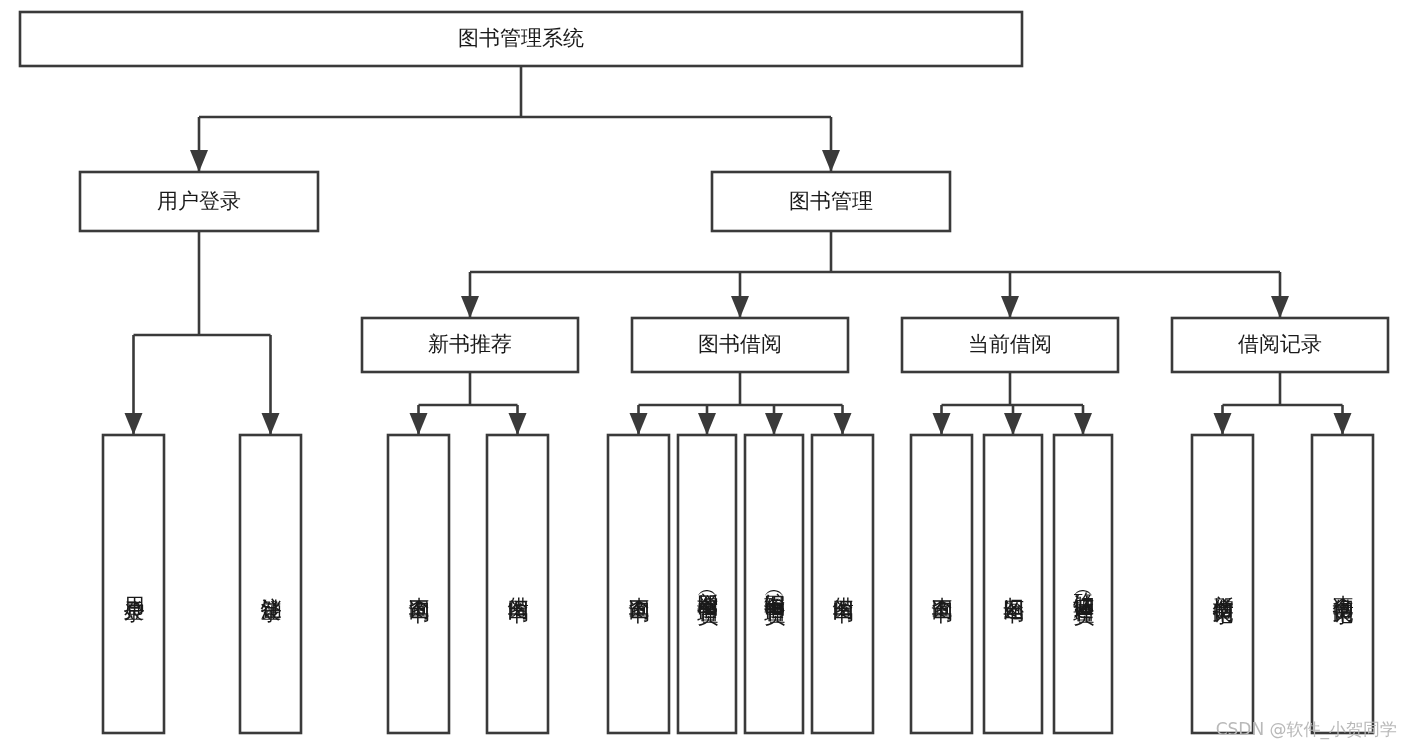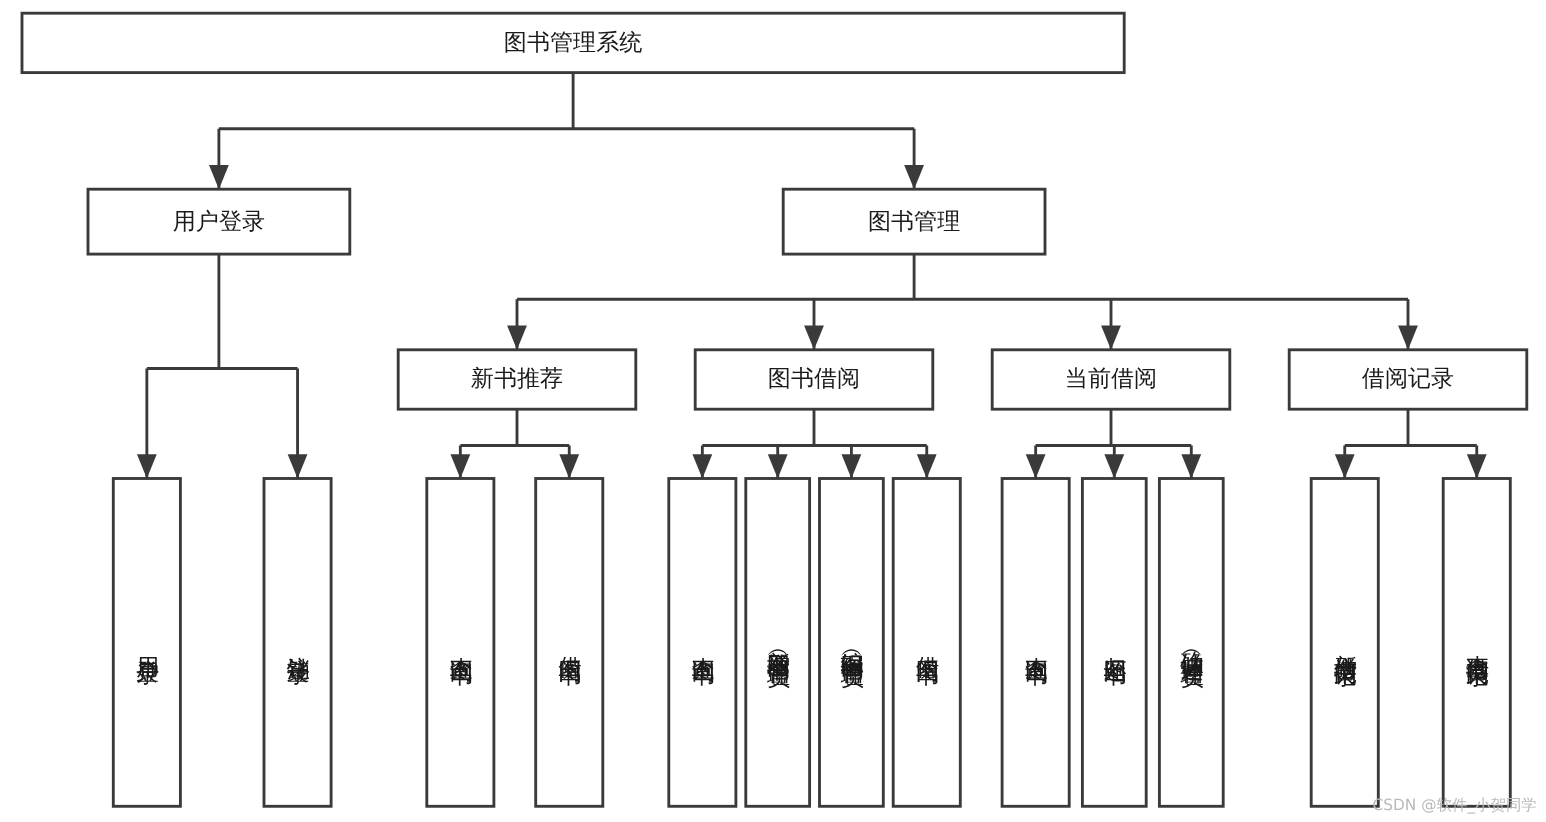--- a/index.html
+++ b/index.html
@@ -41,21 +41,21 @@
   }
   .arrow-head {
     fill: #3a3a3a;
     stroke: none;
   }
   .watermark-text {
     position: absolute;
     right: 8px;
     bottom: 6px;
     font-family: "DejaVu Sans", "Liberation Sans", sans-serif;
-    font-size: 14px;
+    font-size: 17px;
     color: #b9b9b9;
     white-space: nowrap;
     user-select: none;
   }
 </style>
 </head>
 <body>
 
 <div id="diagram-root">
   <svg id="tree-svg" viewBox="0 0 1405 747">

